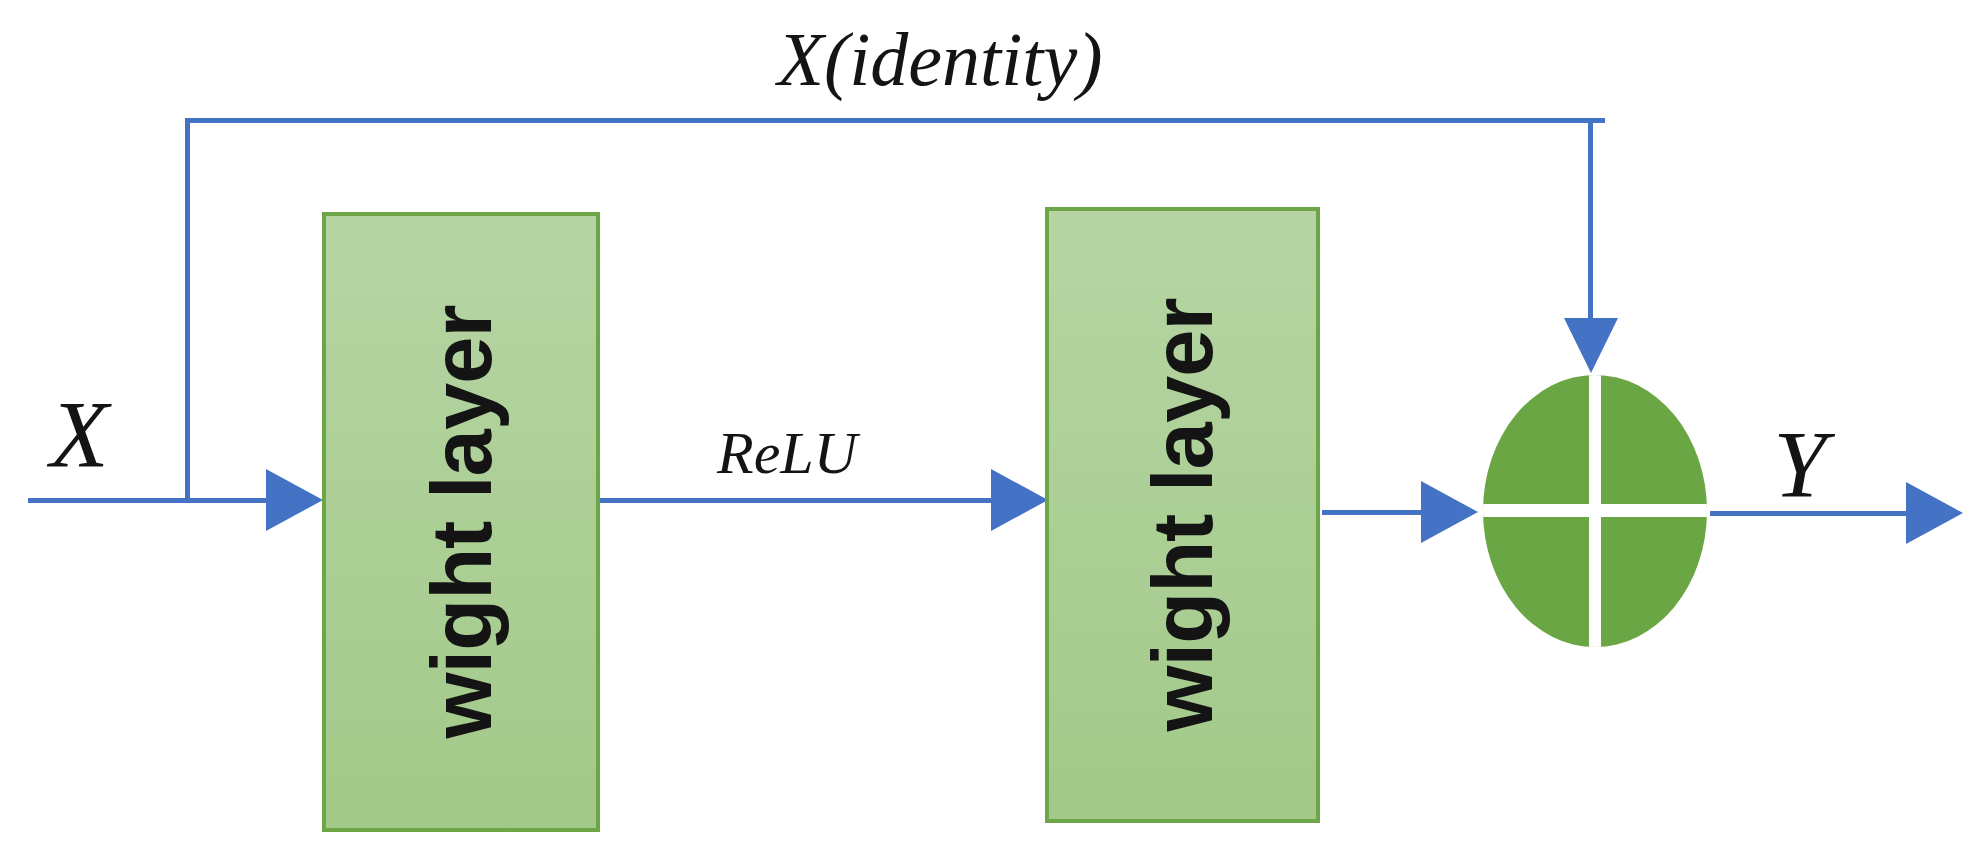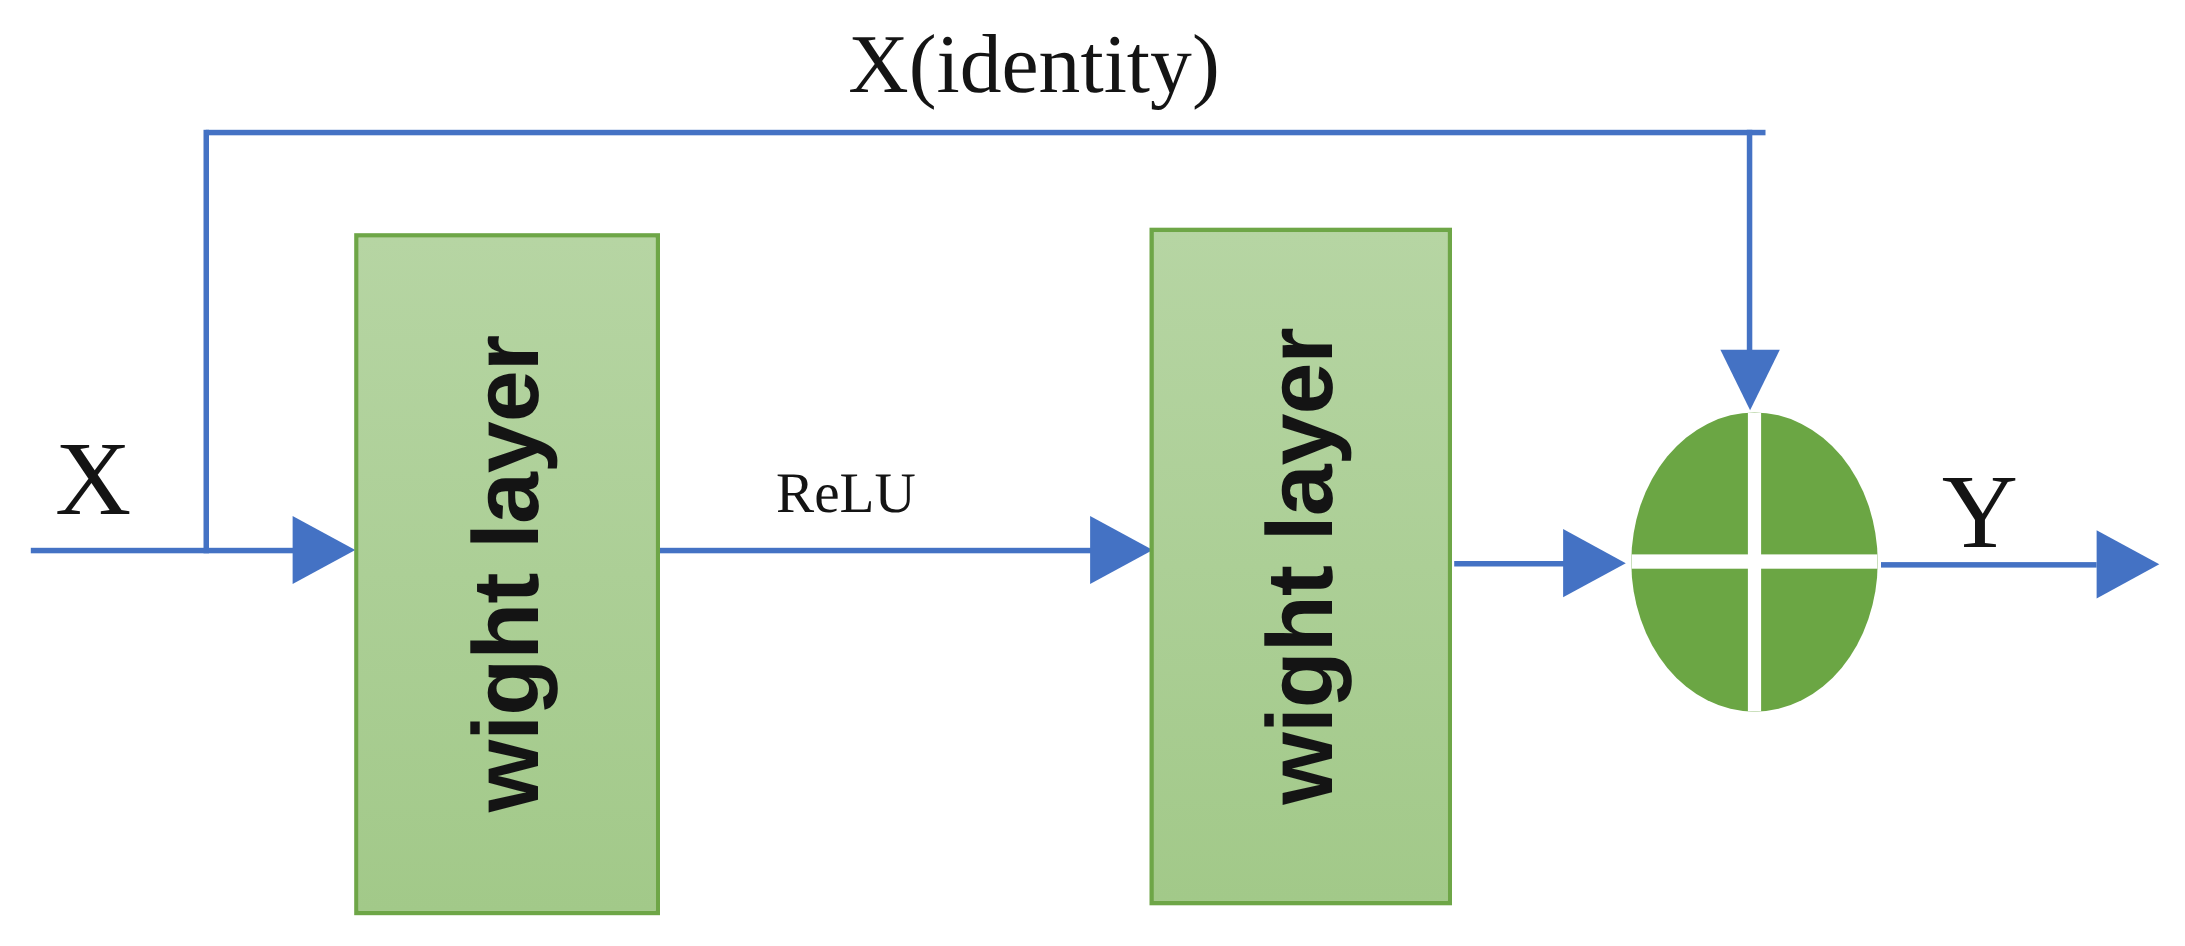--- a/index.html
+++ b/index.html
@@ -79,24 +79,25 @@
     height: 13px;
     background: var(--page-bg, #ffffff);
   }
 
   
   .lbl {
     position: absolute;
     color: var(--text-black, #141414);
     line-height: 1.1;
     white-space: nowrap;
+    font-style: italic;
   }
   #label-input    { left: 50px;  top: 382px; font-size: 96px; }
   #label-identity { left: 940px; top: 18px;  font-size: 76px; transform: translateX(-50%); }
-  #label-relu     { left: 769px; top: 420px; font-size: 52px; transform: translateX(-50%); }
+  #label-relu     { left: 787px; top: 420px; font-size: 60px; transform: translateX(-50%); }
   #label-output   { left: 1800px; top: 412px; font-size: 96px; transform: translateX(-50%); }
 
   
   #skip-top-line    { left: 187px;  top: 118px; width: 1418px; height: 5px; }
   #skip-left-line   { left: 185px;  top: 118px; width: 5px;    height: 385px; }
   #skip-right-line  { left: 1588px; top: 118px; width: 5px;    height: 202px; }
   #input-line       { left: 28px;   top: 498px; width: 240px;  height: 5px; }
   #mid-line         { left: 600px;  top: 498px; width: 392px;  height: 5px; }
   #sum-in-line      { left: 1322px; top: 510px; width: 100px;  height: 5px; }
   #output-line      { left: 1710px; top: 511px; width: 196px;  height: 5px; }

